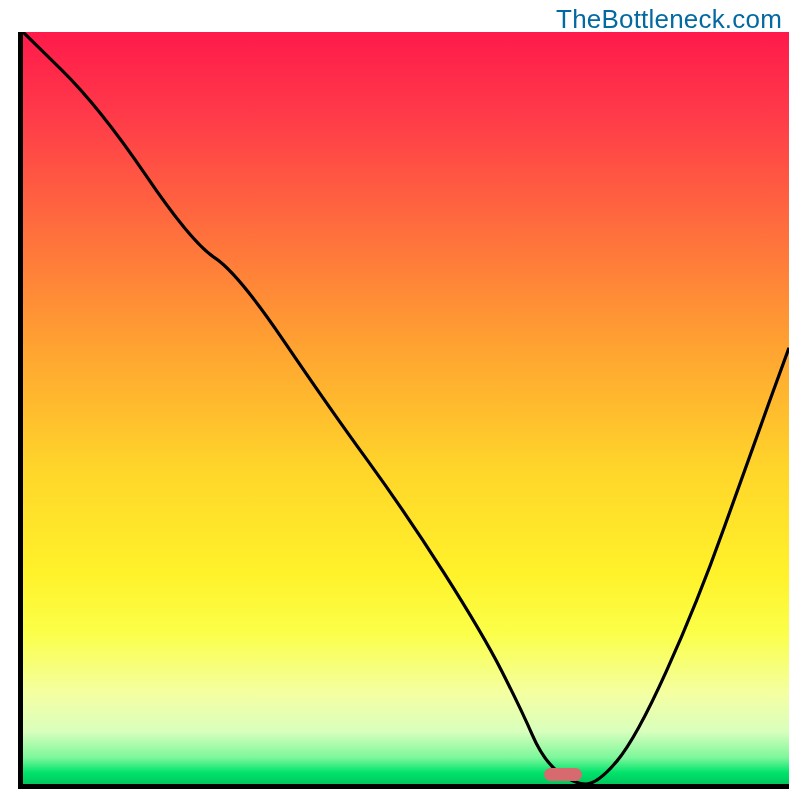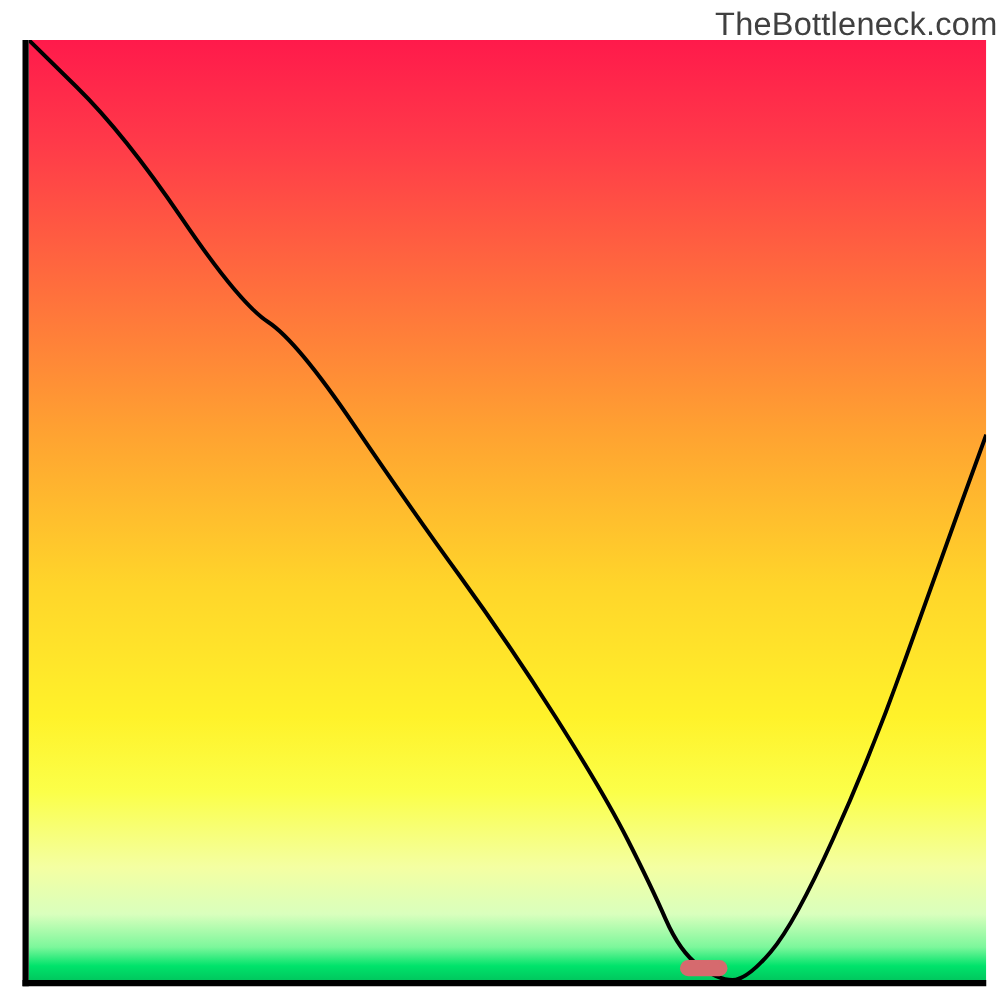--- a/index.html
+++ b/index.html
@@ -12,24 +12,24 @@
     font-family: Arial, Helvetica, sans-serif;
   }
   .frame {
     position: relative;
     width: 800px;
     height: 800px;
   }
   .watermark {
     position: absolute;
     top: 4px;
-    right: 2px;
+    right: 18px;
     font-size: 26px;
     font-weight: 400;
-    color: #404040;
+    color: #0369a1;
     letter-spacing: 0.2px;
     z-index: 10;
     margin-left: 28px;
   }
   .plot-area {
     position: absolute;
     left: 18px;
     top: 32px;
     width: 766px;
     height: 752px;

